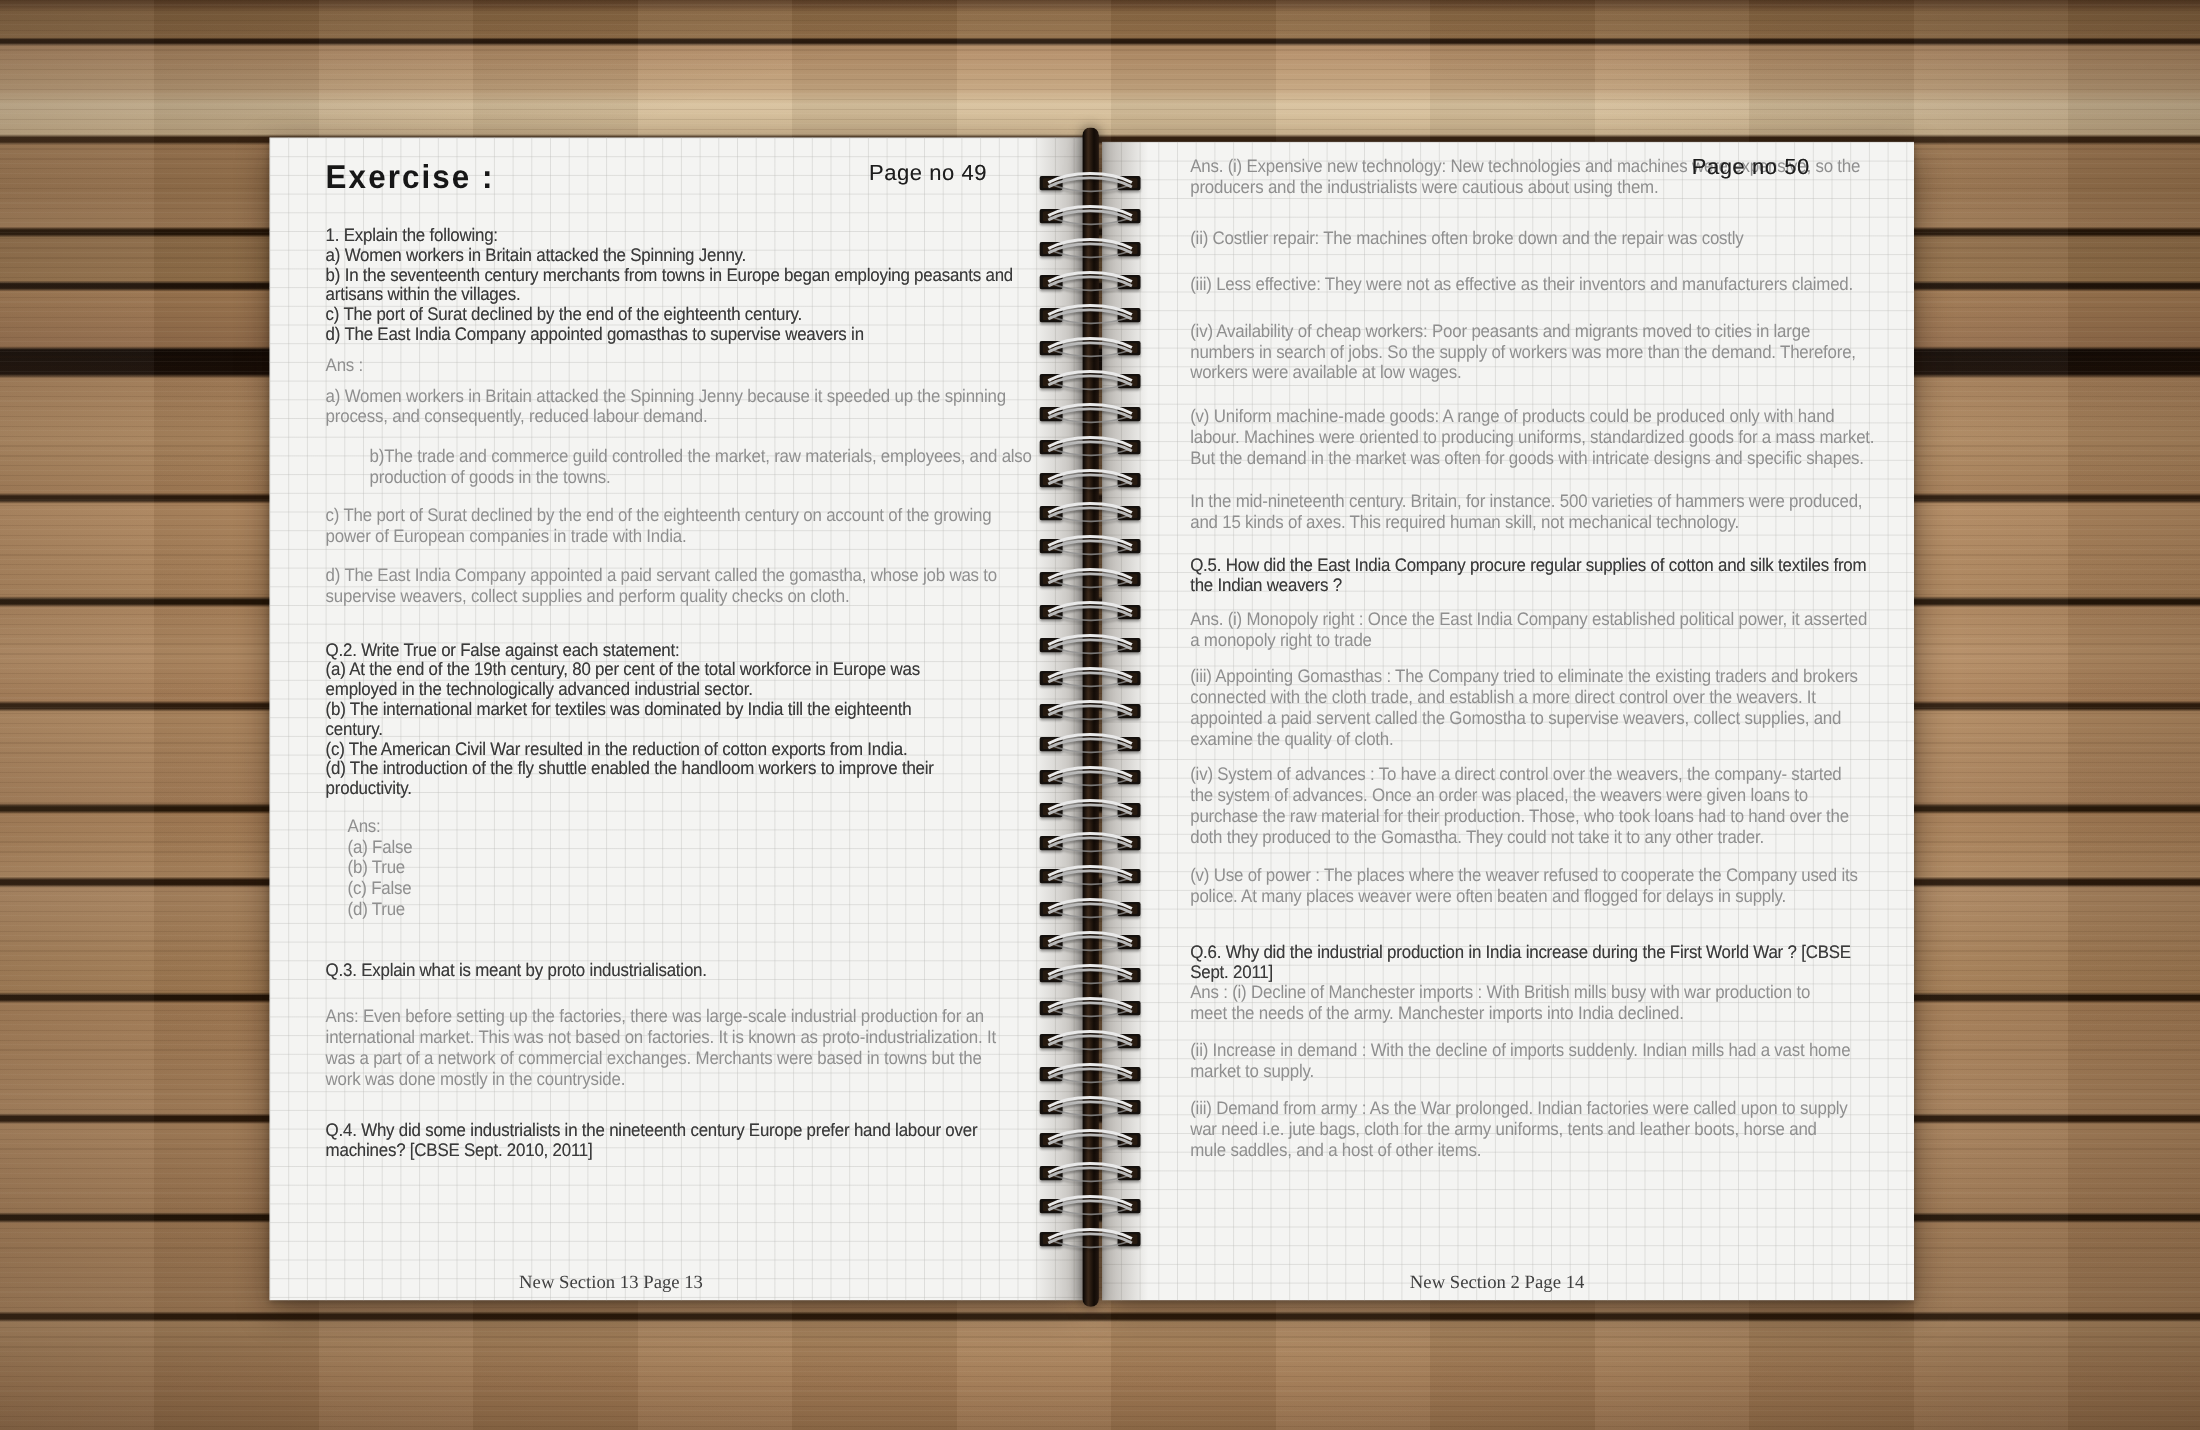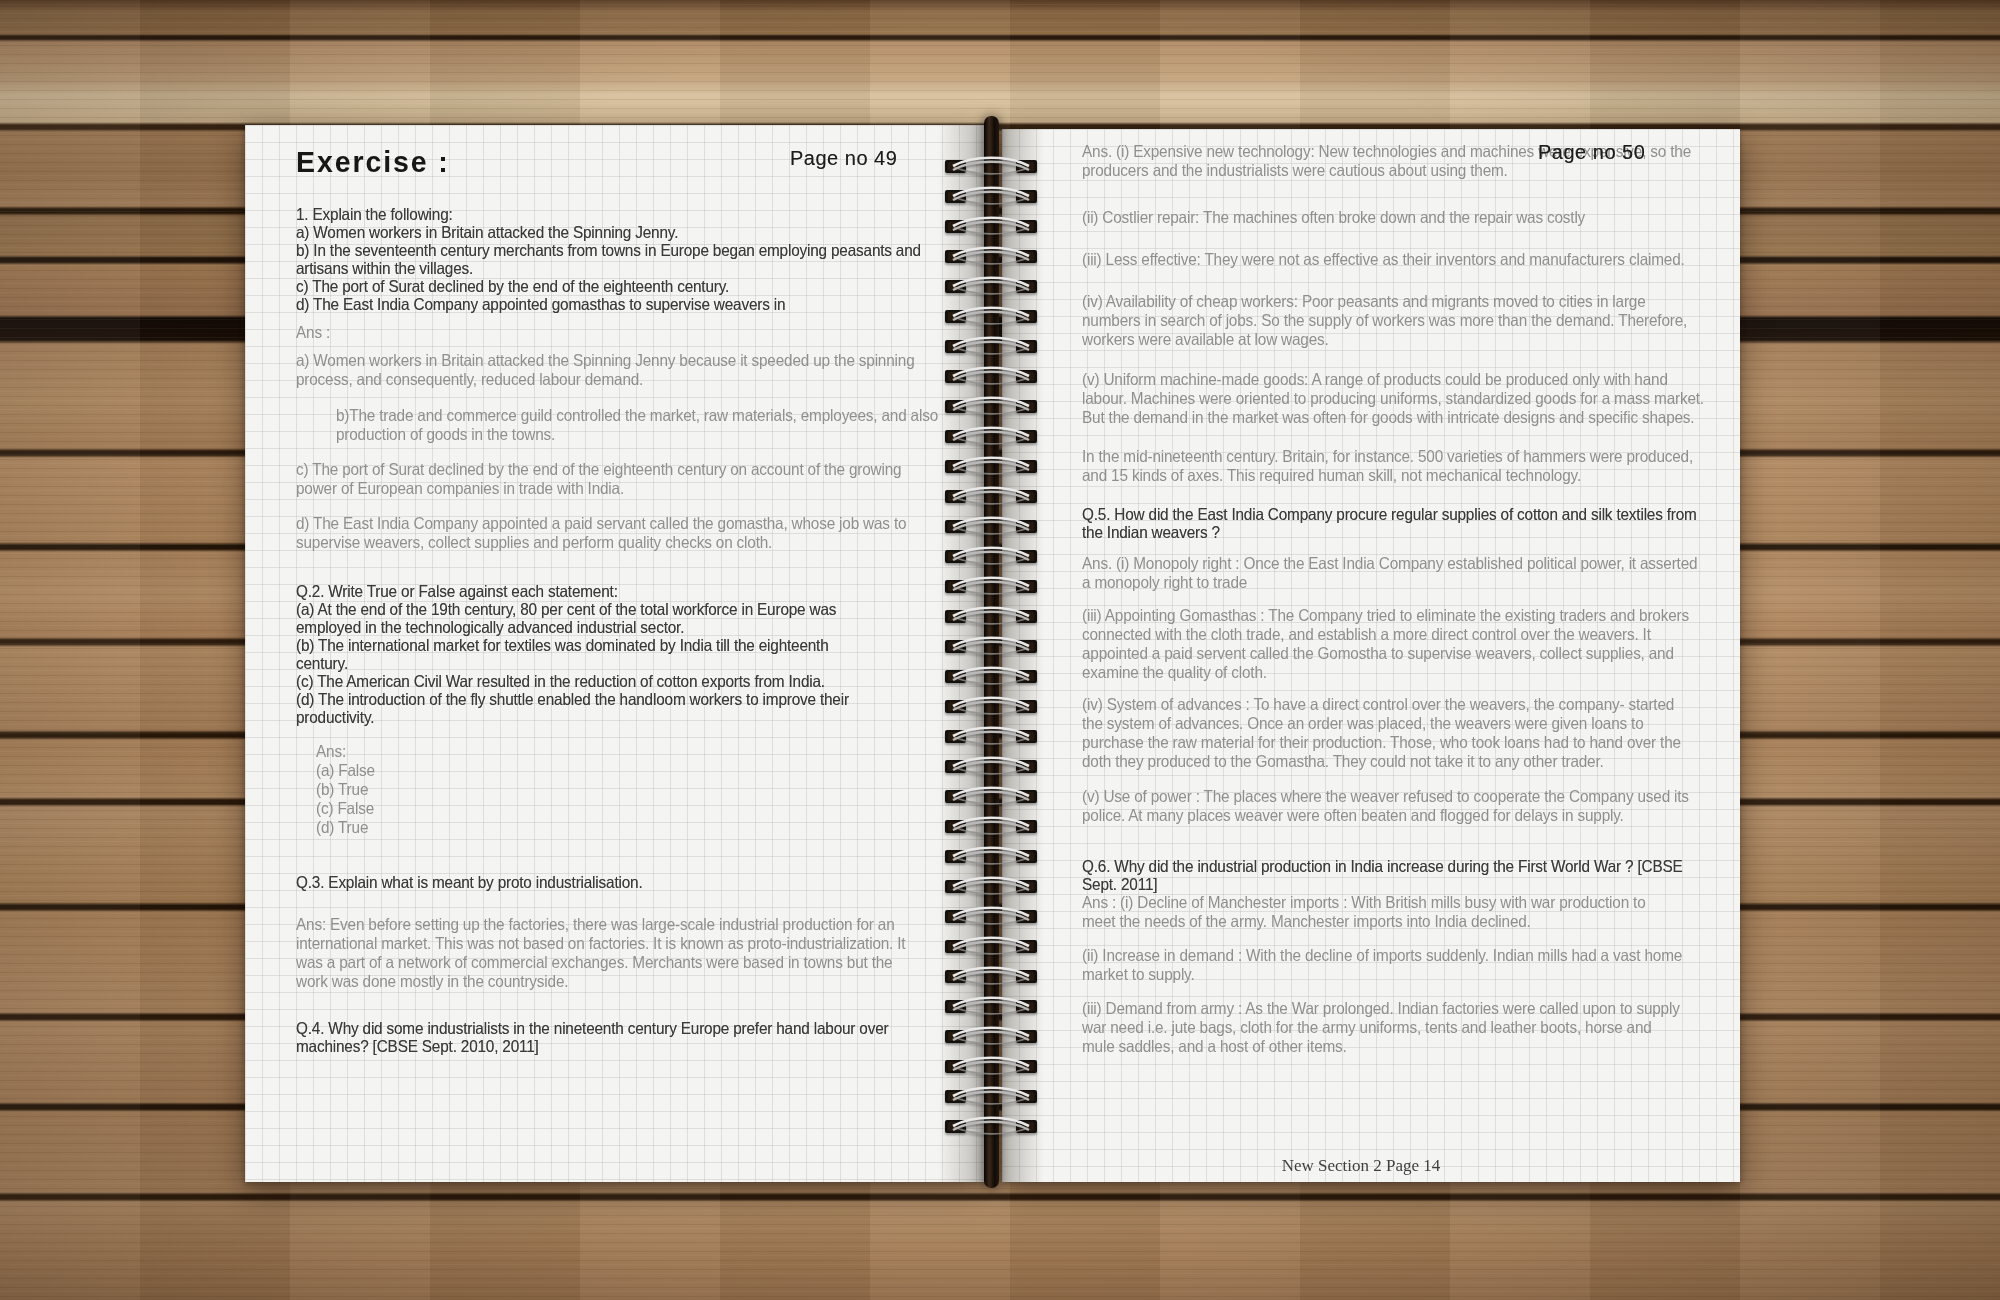--- a/index.html
+++ b/index.html
@@ -201,20 +201,21 @@
           <div class="ln">Ans: Even before setting up the factories, there was large-scale industrial production for an</div>
           <div class="ln">international market. This was not based on factories. It is known as proto-industrialization. It</div>
           <div class="ln">was a part of a network of commercial exchanges. Merchants were based in towns but the</div>
           <div class="ln">work was done mostly in the countryside.</div>
         </div>
         <div class="block question">
           <div class="ln">Q.4. Why did some industrialists in the nineteenth century Europe prefer hand labour over</div>
           <div class="ln">machines? [CBSE Sept. 2010, 2011]</div>
         </div>
       </div>
+    <div class="footer">New Section 13 Page 13</div>
   </div>
 
   <div class="page page-right">
     <div class="blocks" id="right-blocks">
         <div class="block answer">
           <div class="ln">Ans. (i) Expensive new technology: New technologies and machines were expensive, so the</div>
           <div class="ln">producers and the industrialists were cautious about using them.</div>
         </div>
         <div class="block answer">
           <div class="ln">(ii) Costlier repair: The machines often broke down and the repair was costly</div>

